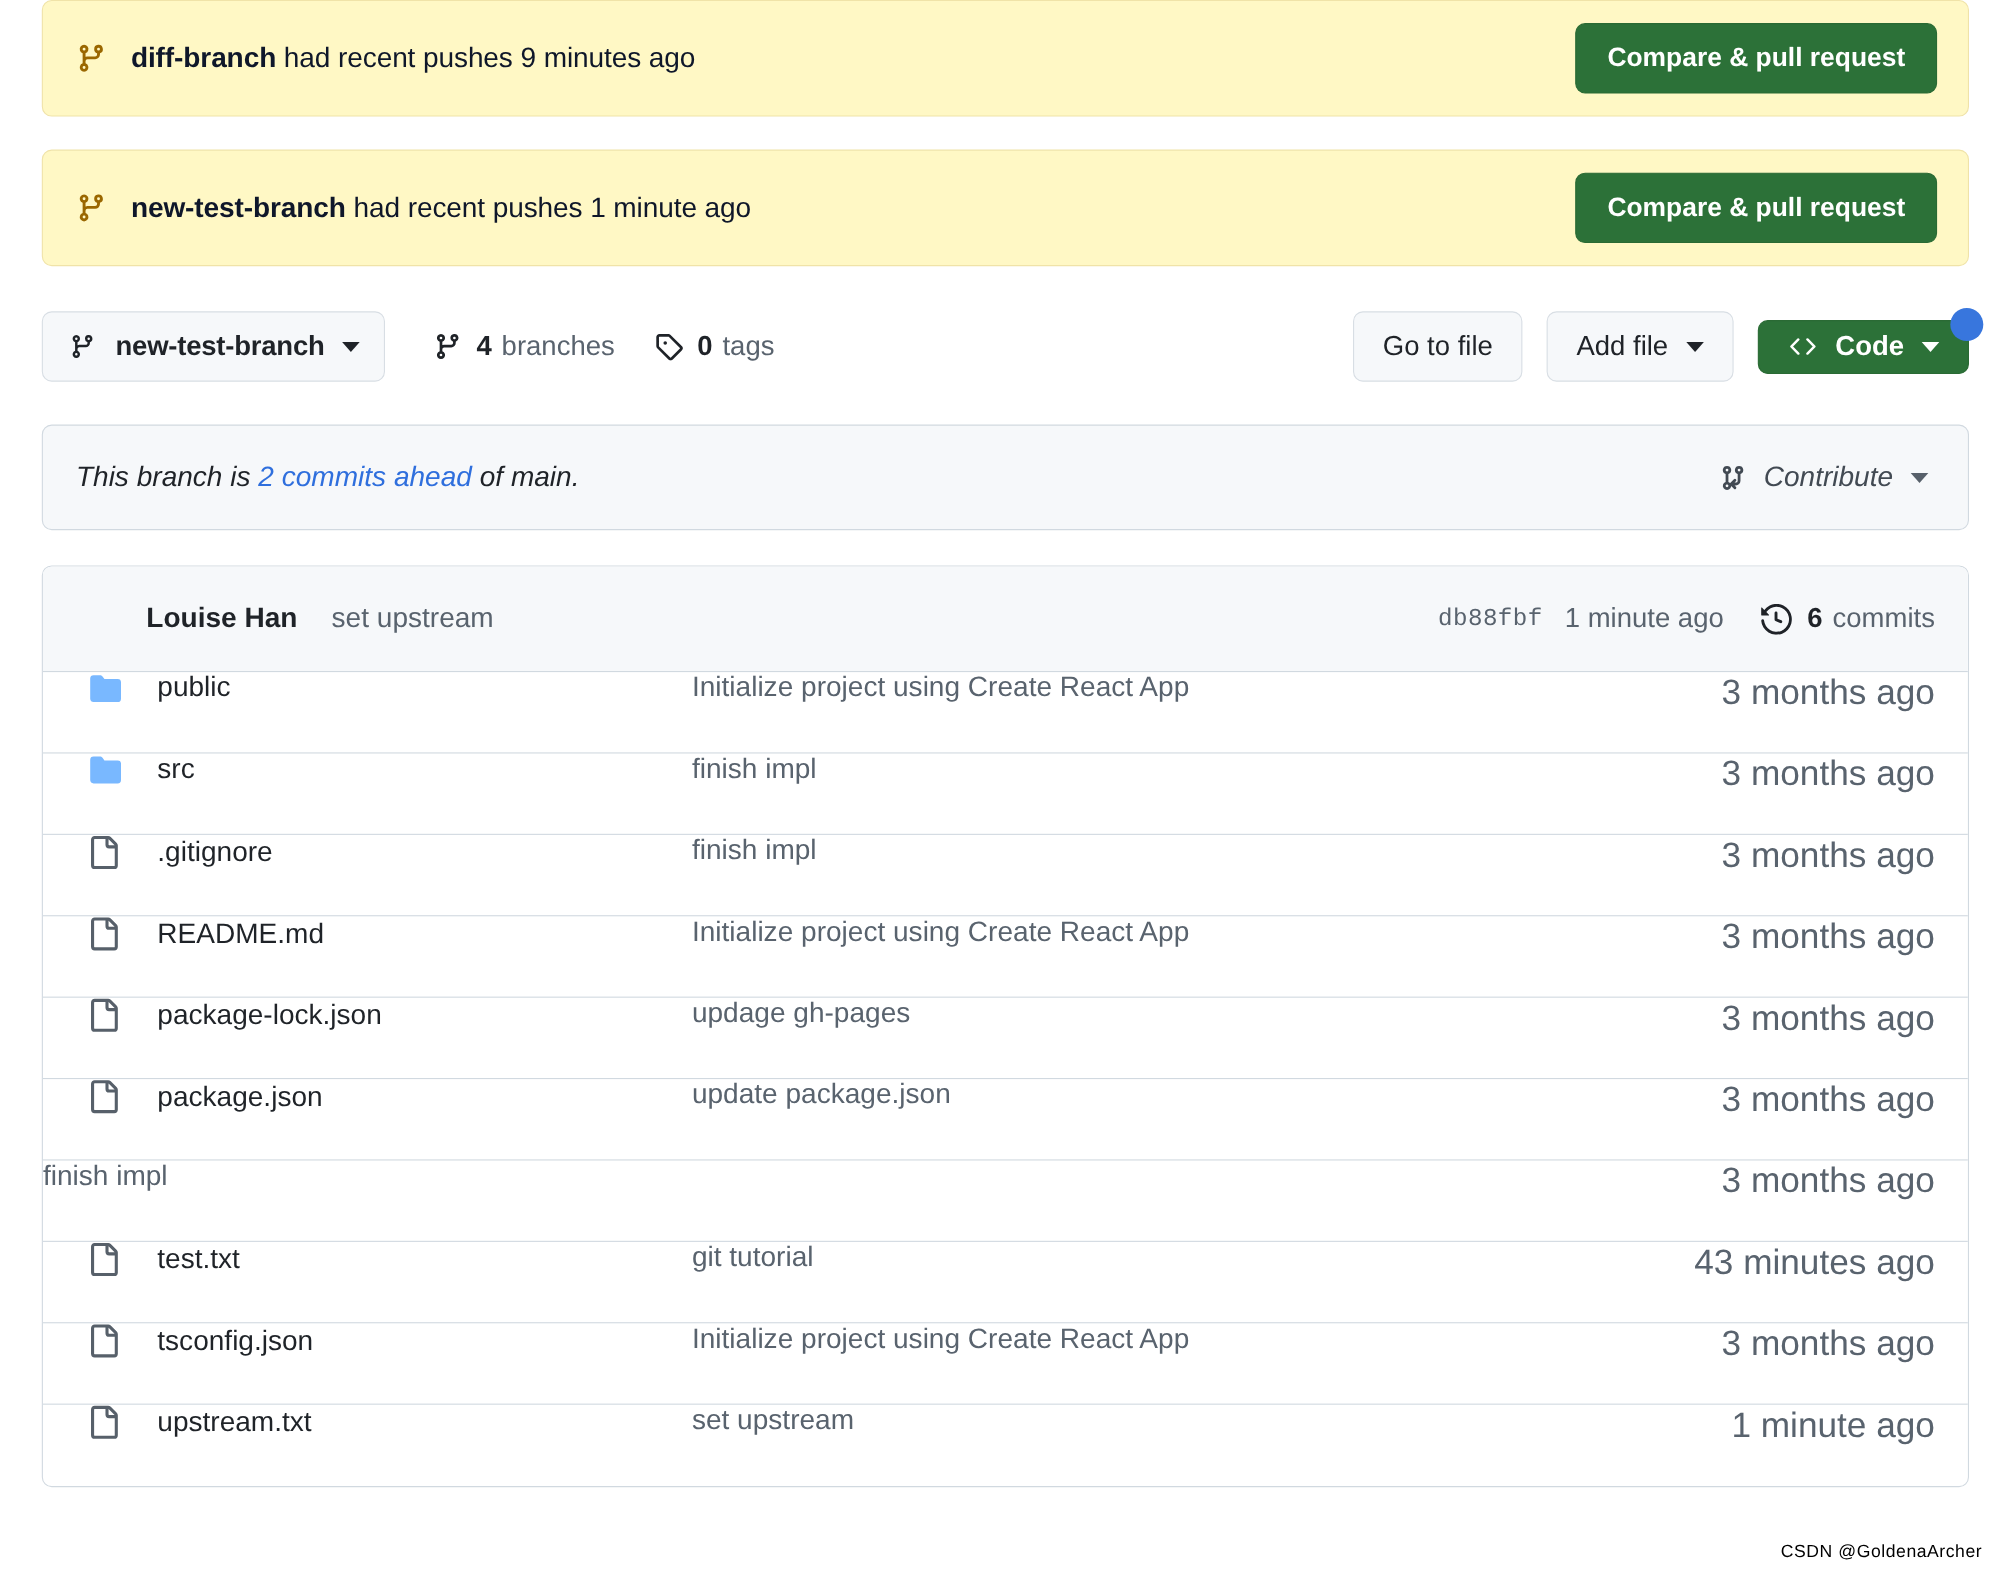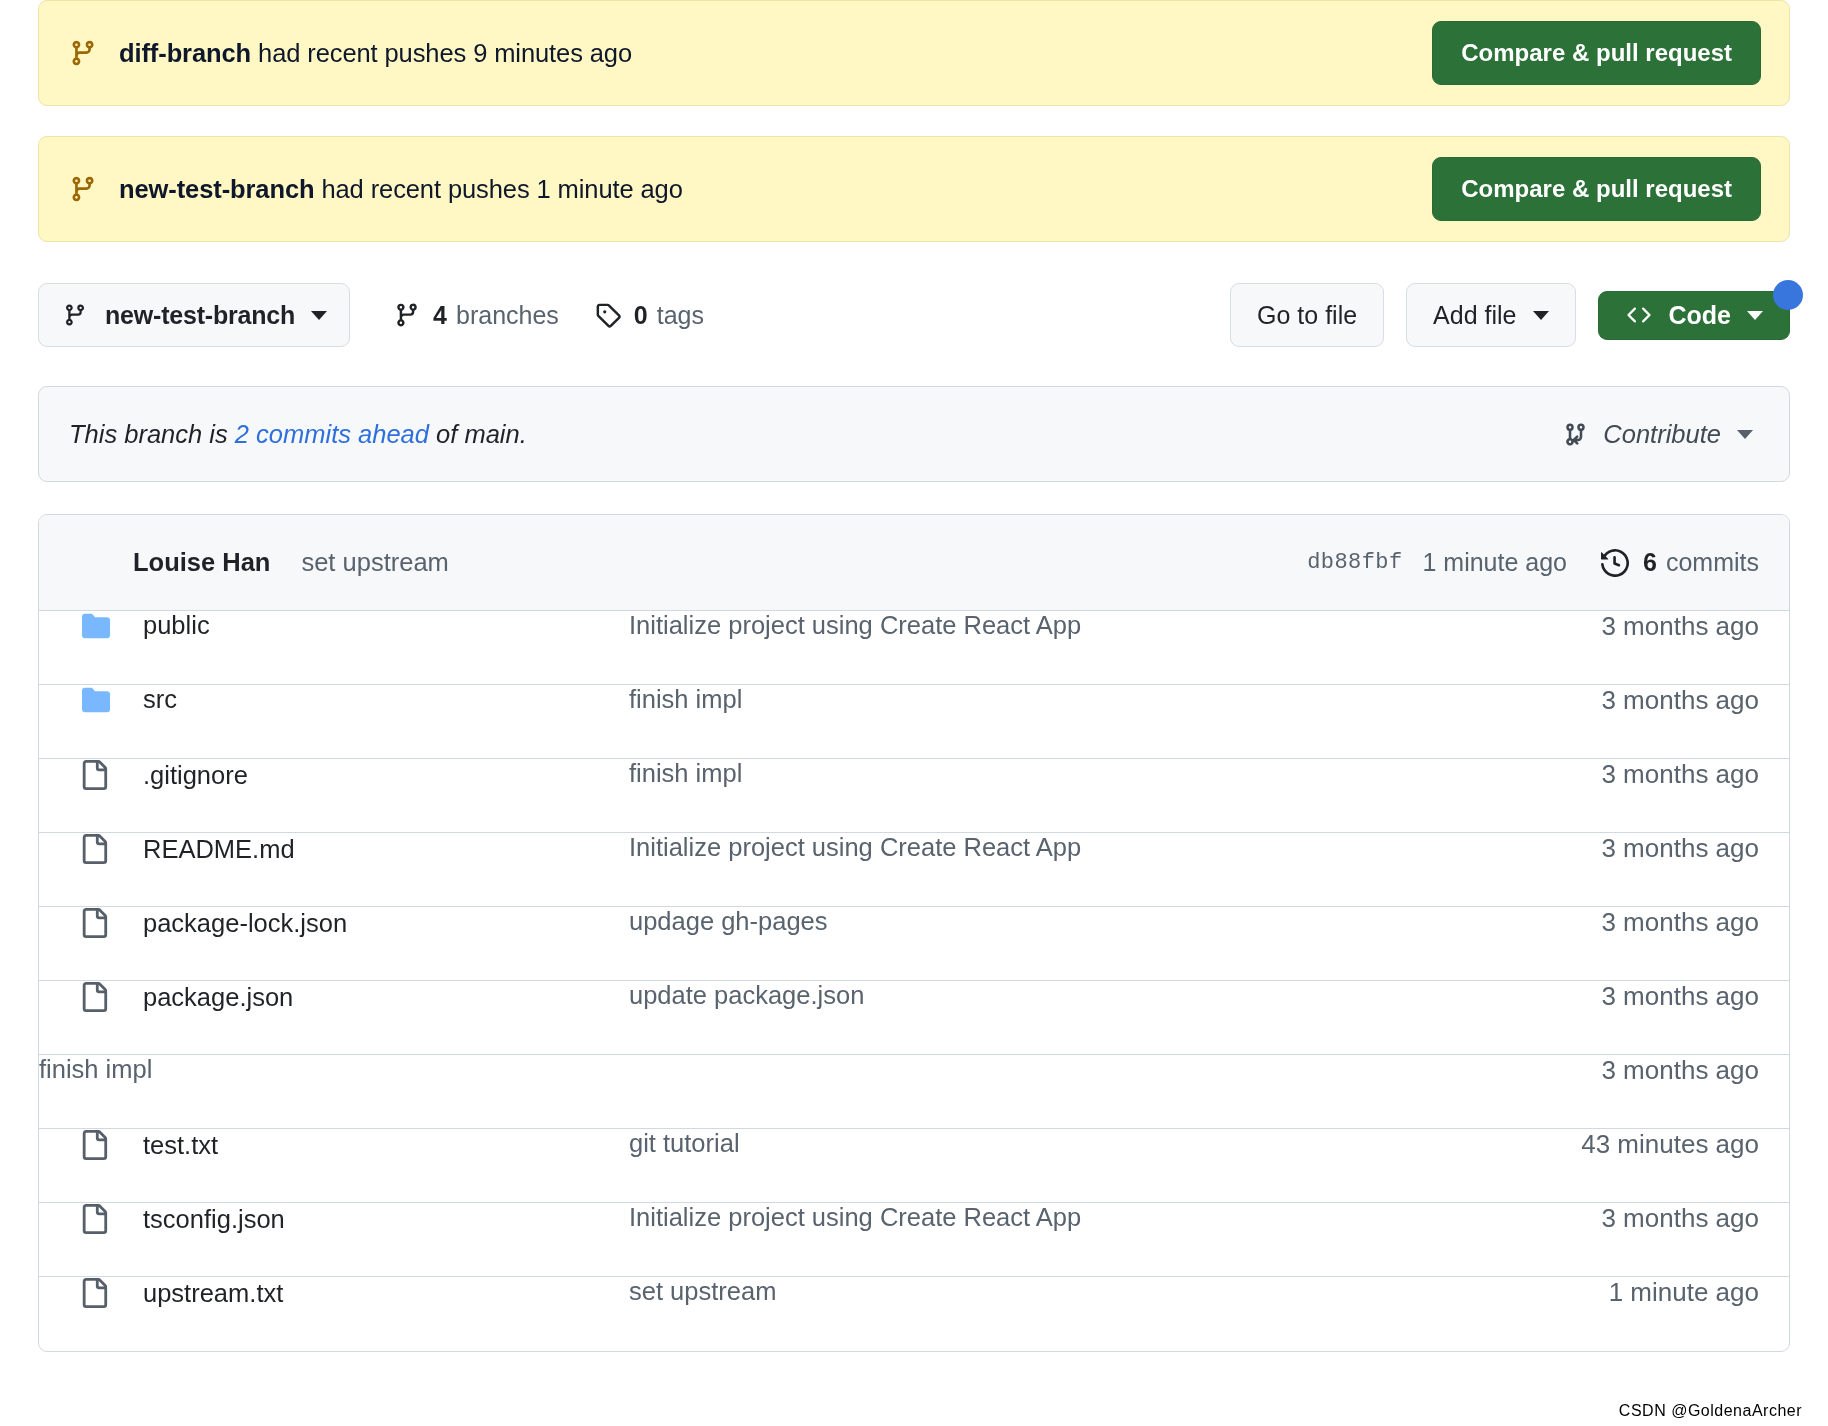--- a/index.html
+++ b/index.html
@@ -236,21 +236,21 @@
     flex: 1 1 auto;
     font-size: 25.5px;
     color: #59636e;
     cursor: pointer;
     white-space: nowrap;
     overflow: hidden;
     text-overflow: ellipsis;
   }
   .ftime {
     flex: 0 0 auto;
-    font-size: 26px;
+    font-size: 32px;
     color: #59636e;
     text-align: right;
     white-space: nowrap;
   }
 
   .watermark {
     position: absolute;
     right: 26px;
     bottom: 6px;
     font-size: 16px;

